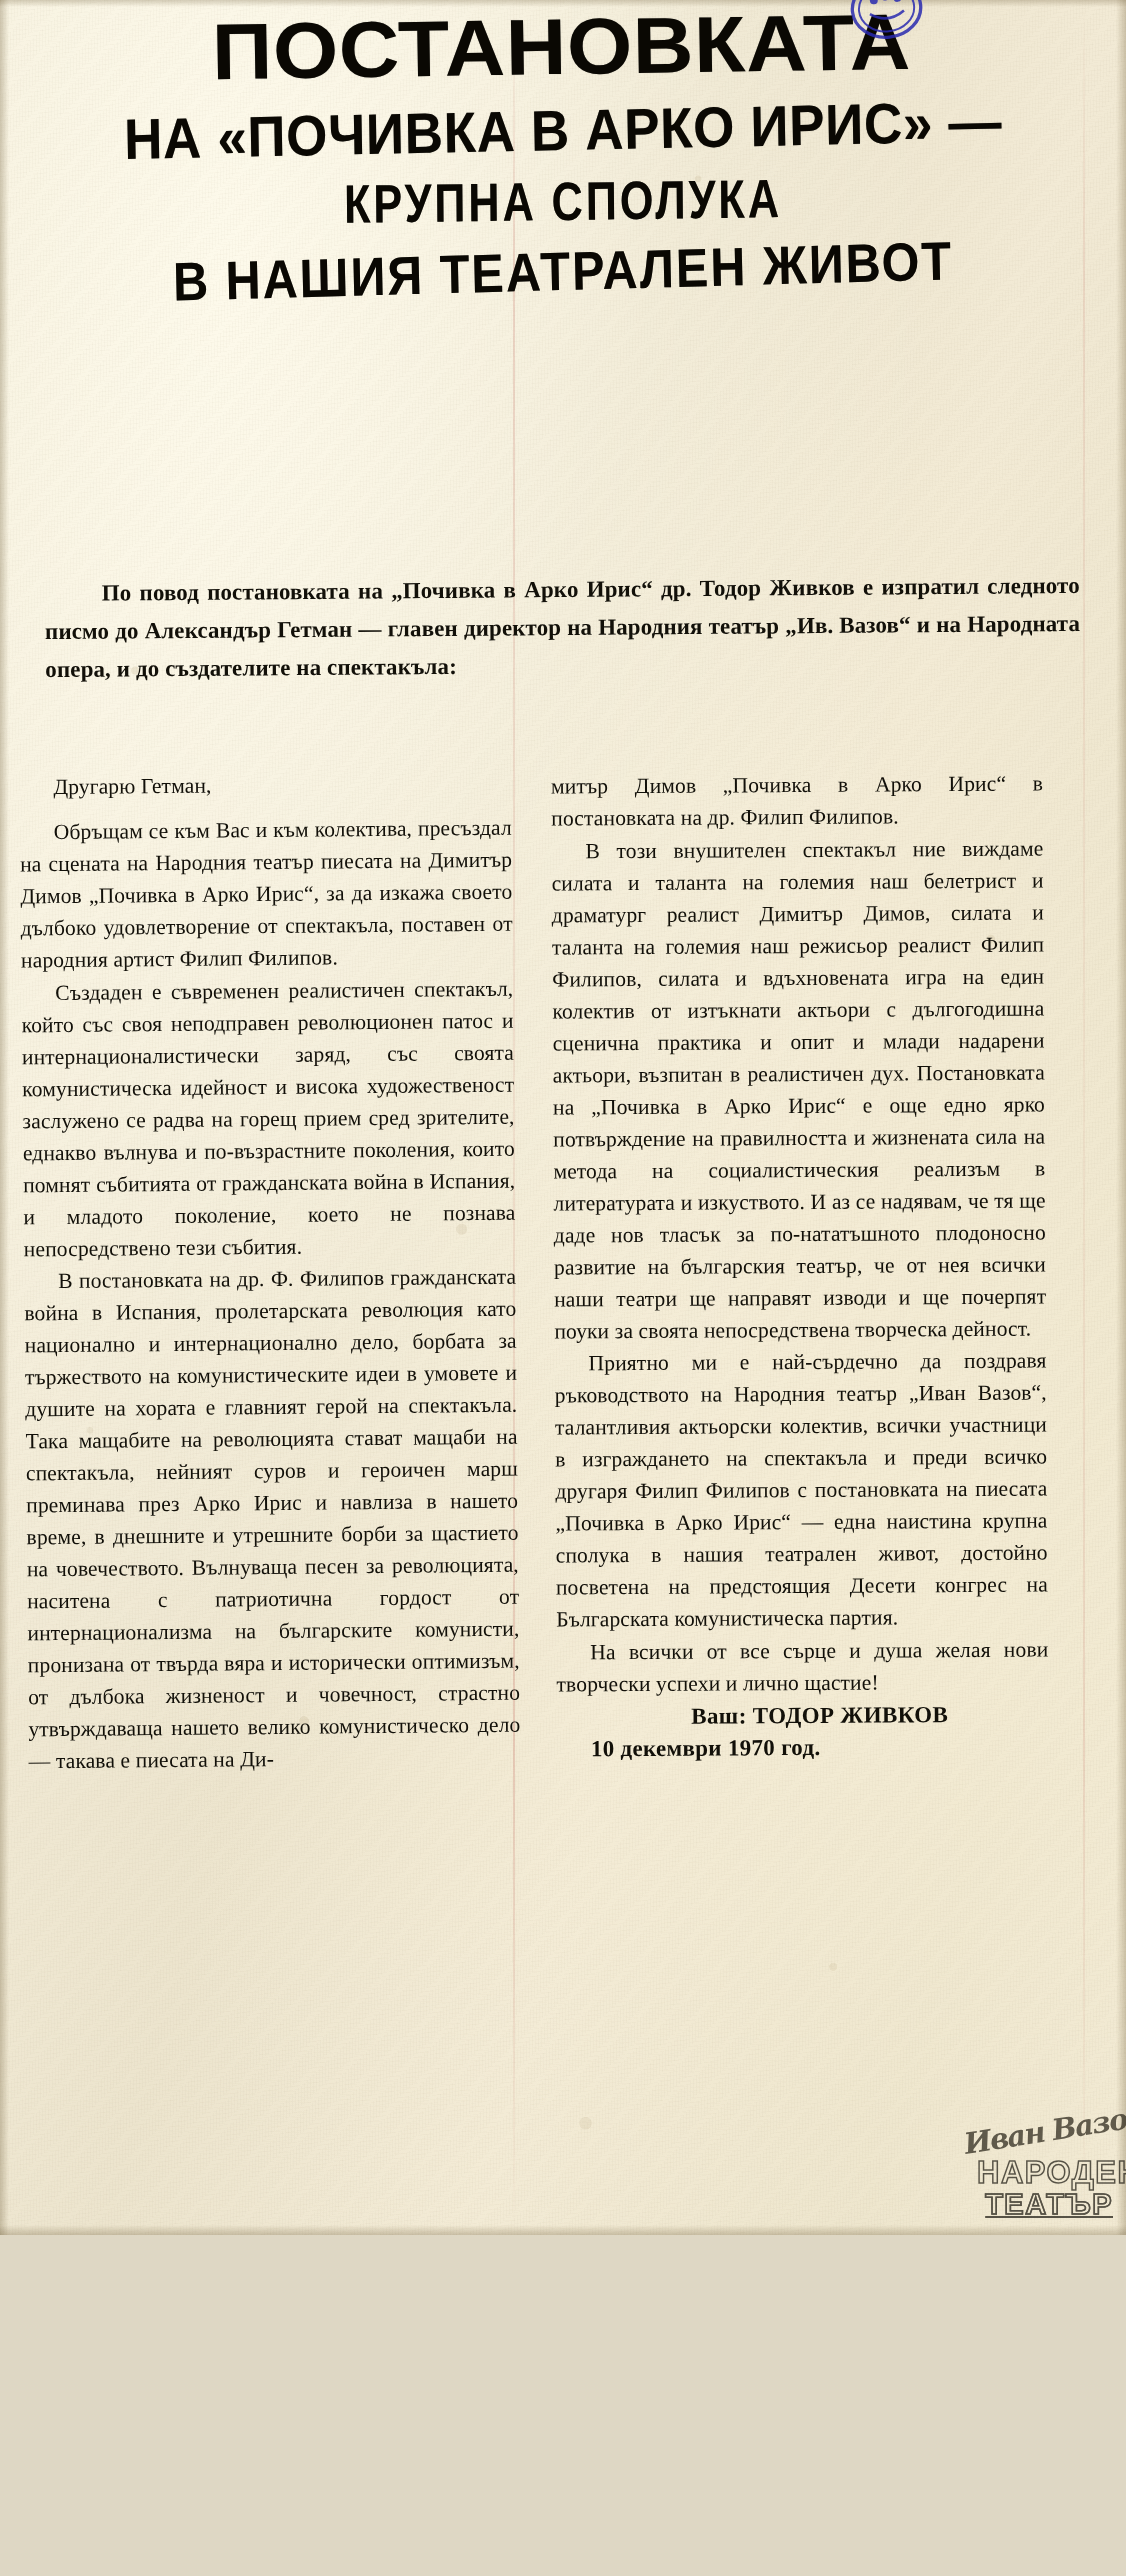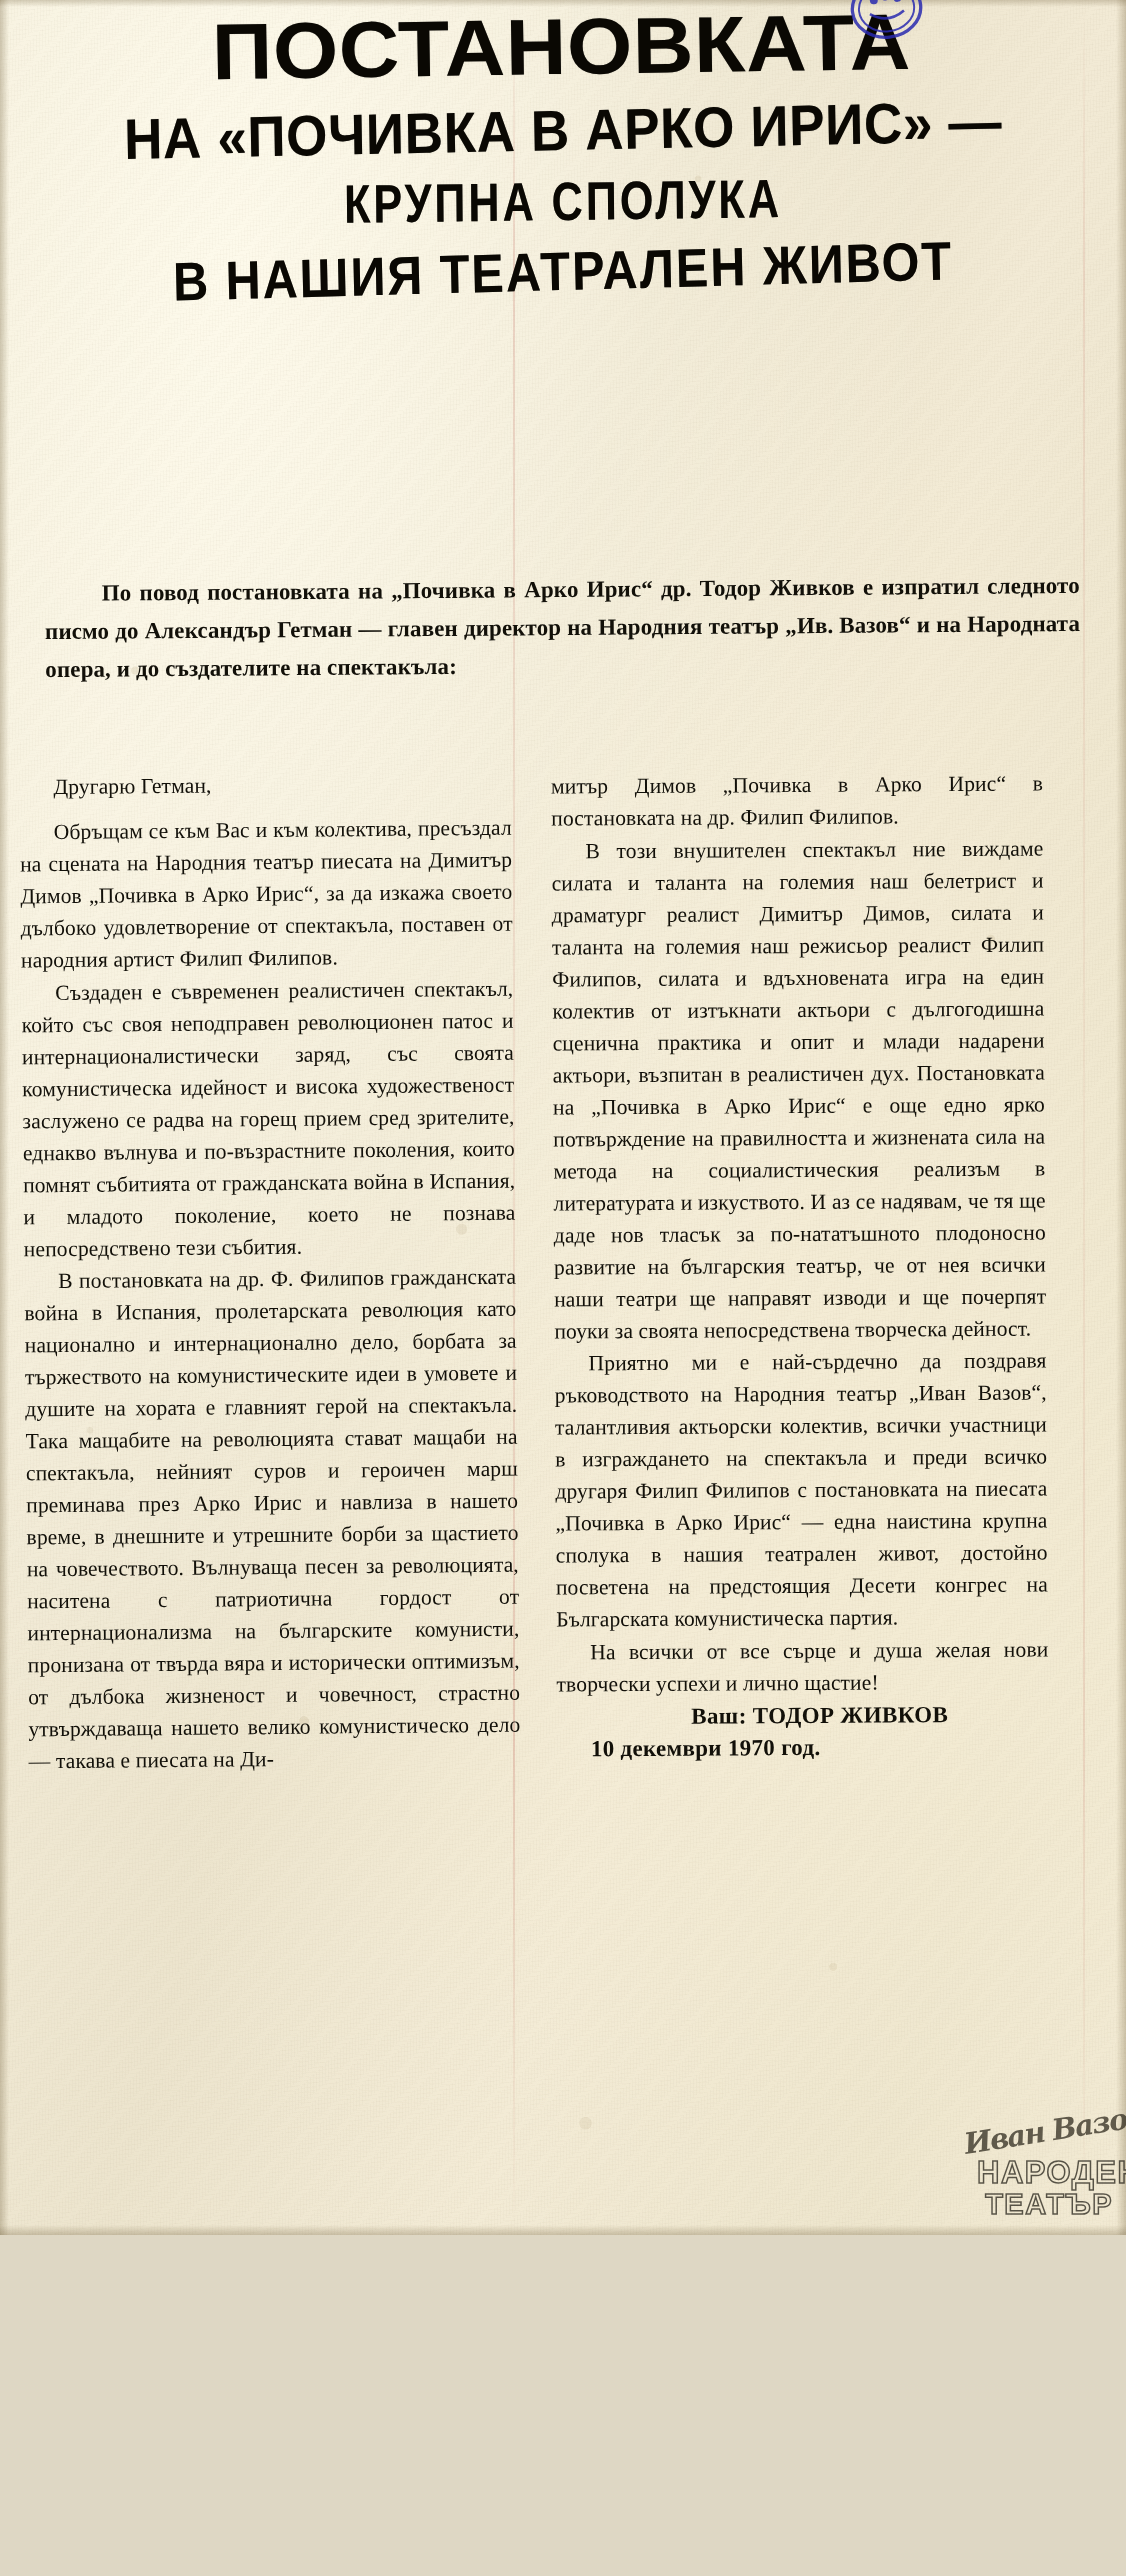--- a/index.html
+++ b/index.html
@@ -223,21 +223,21 @@
     width: 136px;
     text-align: right;
     font-family: "Liberation Sans", "DejaVu Sans", sans-serif;
     font-weight: bold;
     letter-spacing: 1.5px;
     color: transparent;
     -webkit-text-stroke: 1.5px #1d1a12;
     text-shadow: 0 0 0 transparent;
   }
   .logo-w1 { top: 40px;  font-size: 31px; }
-  .logo-w2 { top: 73px; font-size: 29px; }
+  .logo-w2 { top: 73px; font-size: 29px; text-decoration: underline; }
 
   
   .inky { filter: contrast(1.05); }
 </style>
 </head>
 <body>
 
 <div id="page">
 
   <div class="grain"></div>

